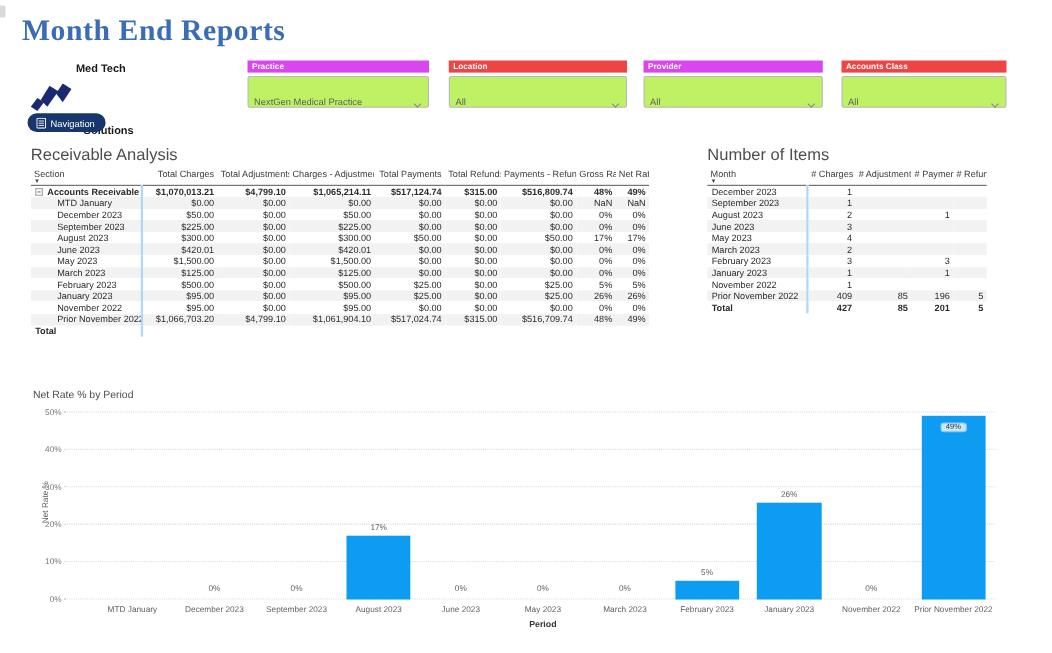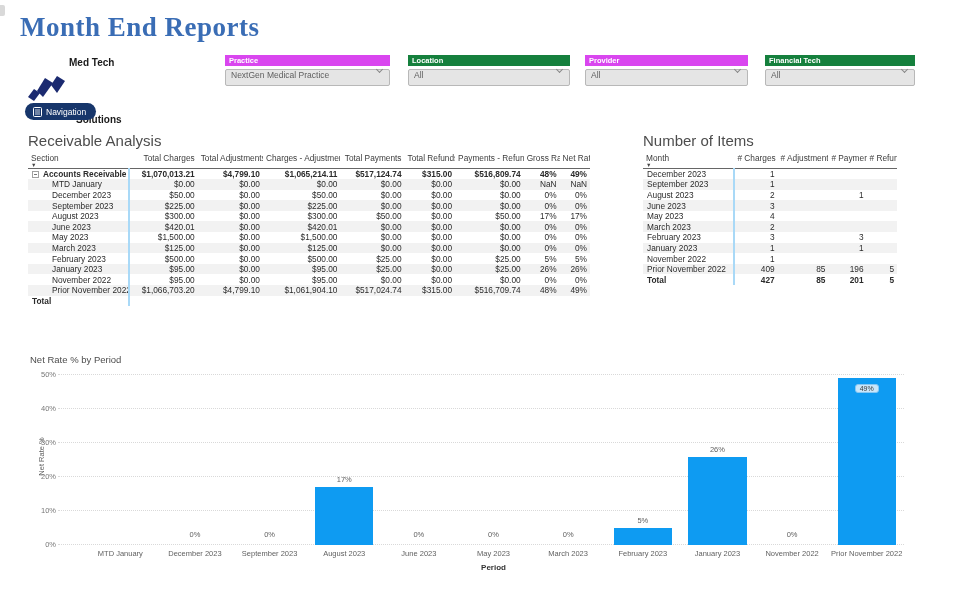--- a/index.html
+++ b/index.html
@@ -20,23 +20,23 @@
   
   .nav-btn { position:absolute; left:25px; top:103px; height:17px; background:#17366b; border:none;
     border-radius:9px; color:#fff; font-size:8.5px; font-family:"Liberation Sans",sans-serif;
     padding:0 10px 0 8px; display:flex; align-items:center; gap:4px; cursor:pointer; }
 
   
   .slicer { position:absolute; top:55px; }
   .slicer-header { height:11px; display:flex; align-items:center; padding-left:4px;
     color:#ffffff; font-size:7.5px; font-weight:bold; }
   .slicer.dark .slicer-header { background:#d946ef; }
-  .slicer.blue .slicer-header { background:#15803d; }
-  .slicer-dd { margin-top:3px; height:17px; border:1px solid #b8b8b8; border-radius:2px; background:#e5e5e5;
-    display:flex; align-items:flex-start; justify-content:space-between; padding:0 7px 0 5px;
+  .slicer.blue .slicer-header { background:#ef4444; }
+  .slicer-dd { margin-top:3px; height:29px; border:1px solid #b8b8b8; border-radius:2px; background:#bef264;
+    display:flex; align-items:flex-end; justify-content:space-between; padding:0 7px 0 5px;
     font-size:8.5px; color:#5f5f5f; cursor:pointer; }
   .chev { width:5px; height:5px; border-right:1px solid #888; border-bottom:1px solid #888;
     transform:rotate(45deg); margin-top:-3px; }
   .slicer.s1 { left:225px; width:165px; }
   .slicer.s2 { left:408px; width:162px; }
   .slicer.s3 { left:585px; width:163px; }
   .slicer.s4 { left:765px; width:150px; }
 
   
   .visual-title { font-size:15px; color:#4d4d4d; }
@@ -128,21 +128,21 @@
     </div>
   </div>
   <div class="slicer s3 dark">
     <div class="slicer-header">Provider</div>
     <div class="slicer-dd">
       <span>All</span>
       <span class="chev"></span>
     </div>
   </div>
   <div class="slicer s4 blue">
-    <div class="slicer-header">Financial Tech</div>
+    <div class="slicer-header">Accounts Class</div>
     <div class="slicer-dd">
       <span>All</span>
       <span class="chev"></span>
     </div>
   </div>
 
   <div class="tbl-wrap ra-wrap">
     <div class="visual-title">Receivable Analysis</div>
     <table>
       <colgroup>

